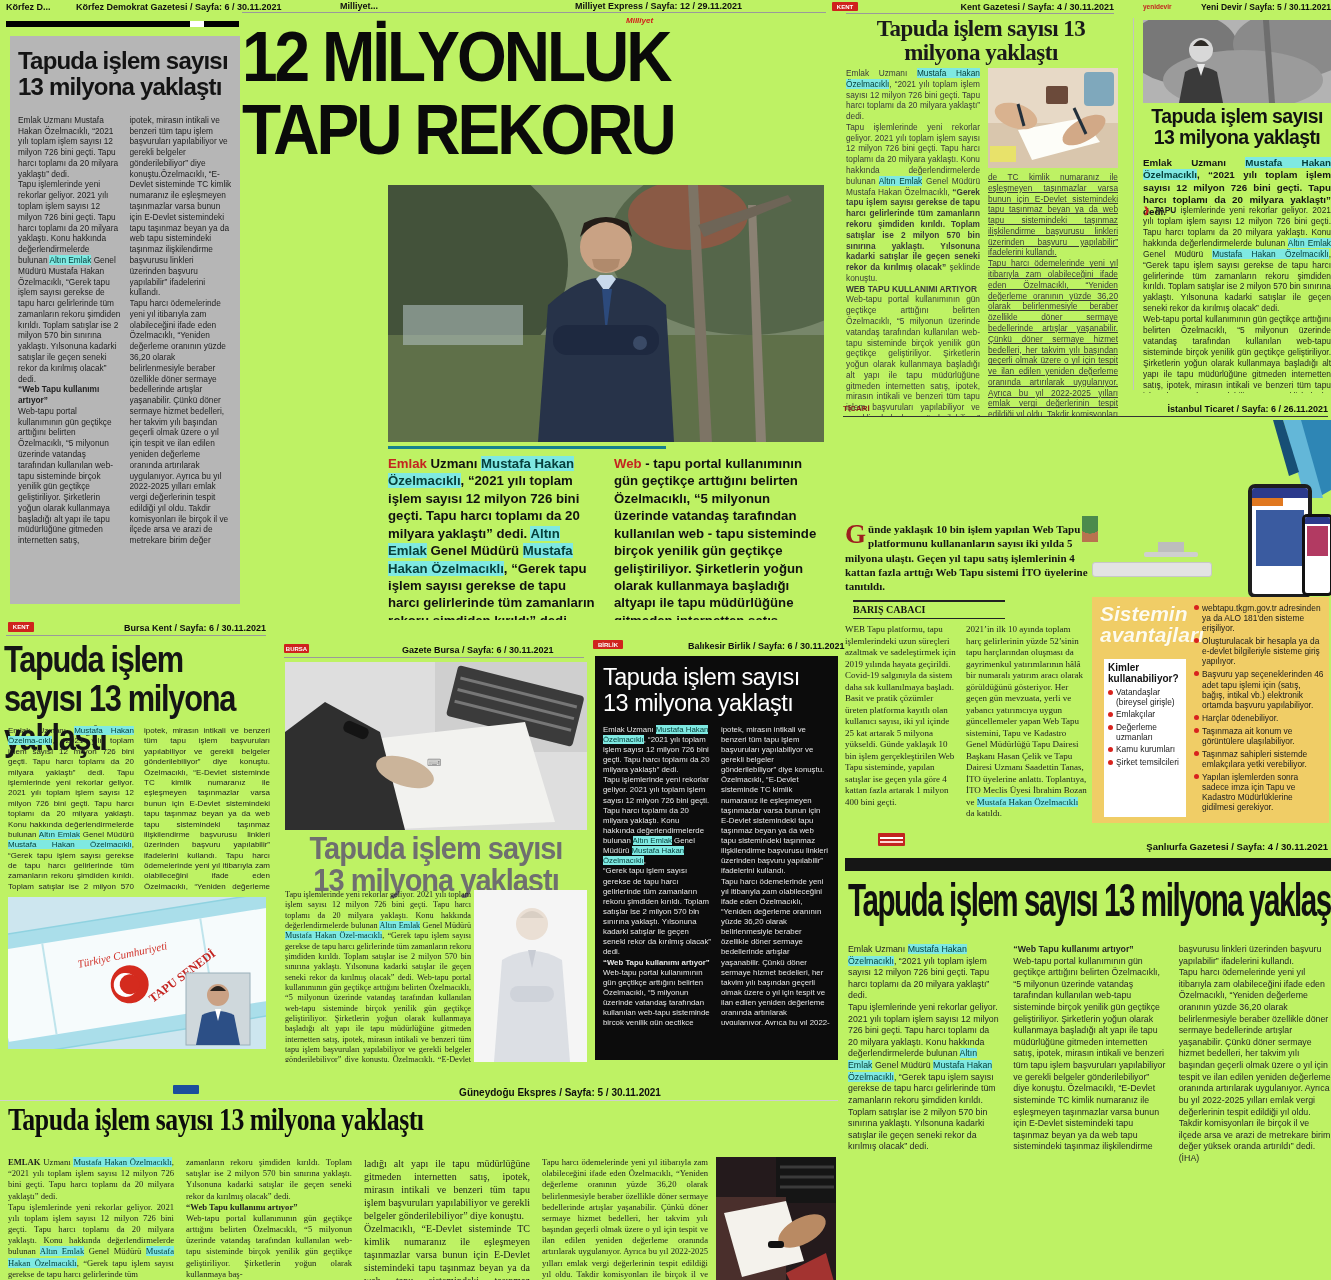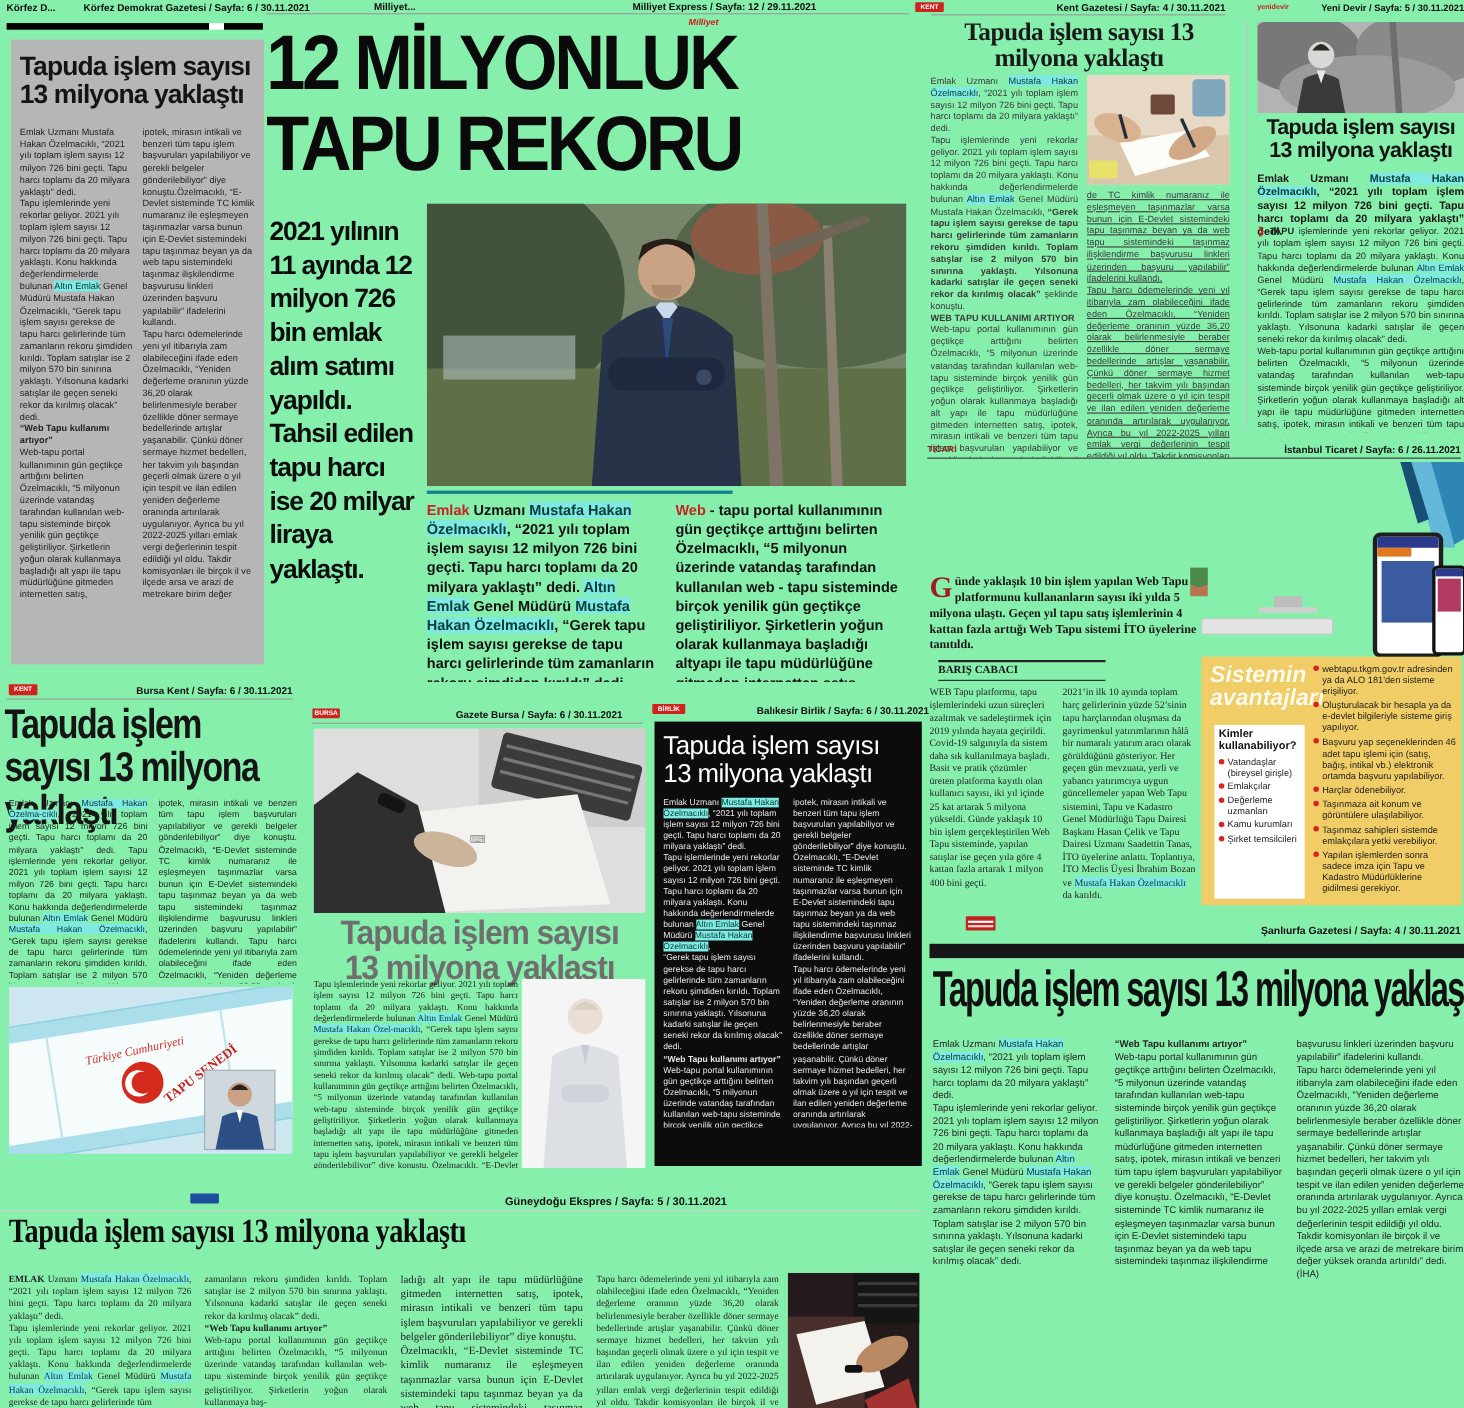--- a/index.html
+++ b/index.html
@@ -1,16 +1,16 @@
 <!DOCTYPE html>
 <html><head>
 <meta charset="utf-8">
 <style>
   html,body{margin:0;padding:0;background:#fff;}
-  .canvas{position:relative;width:1331px;height:1280px;background:#86efac;overflow:hidden;
+  .canvas{position:relative;width:1331px;height:1280px;background:#bef264;overflow:hidden;
           font-family:"Liberation Sans",sans-serif;color:#111;}
   .abs{position:absolute;}
   .hdrline{font:bold 9px "Liberation Sans",sans-serif;color:#0e0e0e;white-space:nowrap;}
   .hair{background:#9a9a9a;height:1px;}
   .badge{font:bold 6px "Liberation Sans",sans-serif;color:#fff;background:#cf231d;
          display:flex;align-items:center;justify-content:center;border-radius:1px;}
   .coltxt{font:8.3px/1.3 "Liberation Sans",sans-serif;color:#1e1e1e;text-align:justify;
           white-space:pre-line;overflow:hidden;}
   .serifcol{font-family:"Liberation Serif",serif;}
   .hl{background:#7fe9e2;color:#07403c;}
@@ -43,21 +43,20 @@
     </div>
   </div>
 
   <div class="abs" style="left:240px;top:0;width:588px;height:625px;">
     <div class="abs hdrline" style="left:100px;top:1px;">Milliyet...</div>
     <div class="abs hdrline" style="left:335px;top:1px;">Milliyet Express / Sayfa: 12 / 29.11.2021</div>
     <div class="abs hair" style="left:2px;top:12px;width:584px;"></div>
     <div class="abs" style="left:386px;top:16px;color:#d31a1a;font:bold italic 8px 'Liberation Sans',sans-serif;">Milliyet</div>
     <div class="abs" style="left:2px;top:20px;width:586px;font:900 64px/1.05 'Liberation Sans',sans-serif;letter-spacing:-3px;color:#0a0a0a;white-space:pre-line;transform:scaleY(1.1);transform-origin:top left;">12 MİLYONLUK
 TAPU REKORU</div>
-    <div class="abs" style="left:5px;top:196px;width:140px;font:800 24px/1.28 'Liberation Sans',sans-serif;letter-spacing:-1px;color:#0d0d0d;">2021 yılının 11 ayında 12 milyon 726 bin emlak alım satımı yapıldı. Tahsil edilen tapu harcı ise 20 milyar liraya yaklaştı.</div>
     <div class="abs photo" style="left:148px;top:185px;width:436px;height:257px;">
       <svg width="436" height="257" viewBox="0 0 436 257" preserveAspectRatio="none">
         <rect width="436" height="257" fill="#77866a"></rect>
         <ellipse cx="60" cy="80" rx="120" ry="110" fill="#43523a"></ellipse>
         <ellipse cx="360" cy="60" rx="140" ry="90" fill="#55664a"></ellipse>
         <ellipse cx="300" cy="30" rx="60" ry="35" fill="#8a5a45"></ellipse>
         <rect x="0" y="150" width="436" height="107" fill="#5f7049"></rect>
         <rect x="15" y="120" width="120" height="40" fill="#aebcba" opacity="0.6"></rect>
         <path d="M300 0 L312 257 L324 257 L310 0 Z" fill="#7d7465"></path>
         <path d="M360 20 L368 257 L378 257 L368 20 Z" fill="#8a8173"></path>
@@ -258,21 +257,21 @@
           <path d="M202 94 Q210 84 218 94 Z" fill="#2a241f"></path>
           <path d="M188 148 L194 118 Q210 110 226 118 L232 148 Z" fill="#2c4f86"></path>
           <path d="M207 112 L210 124 L213 112 Z" fill="#fff"></path>
         </g>
       </svg>
     </div>
   </div>
 
   <div class="abs" style="left:282px;top:630px;width:308px;height:435px;">
     <div class="abs badge" style="left:2px;top:14px;width:25px;height:9px;">BURSA</div>
-    <div class="abs hdrline" style="left:120px;top:15px;width:164px;text-align:right;">Gazete Bursa / Sayfa: 6 / 30.11.2021</div>
+    <div class="abs hdrline" style="left:120px;top:15px;width:164px;text-align:left;">Gazete Bursa / Sayfa: 6 / 30.11.2021</div>
     <div class="abs hair" style="left:2px;top:27px;width:300px;"></div>
     <div class="abs photo" style="left:3px;top:32px;width:302px;height:168px;">
       <svg width="302" height="168" viewBox="0 0 302 168" preserveAspectRatio="none">
         <rect width="302" height="168" fill="#dedede"></rect>
         <rect x="150" y="0" width="152" height="90" fill="#cfcfcf"></rect>
         <g transform="rotate(14 230 45)">
           <rect x="165" y="18" width="130" height="52" rx="4" fill="#3b3b3b"></rect>
           <line x1="170" y1="30" x2="290" y2="30" stroke="#777" stroke-width="3"></line>
           <line x1="170" y1="42" x2="290" y2="42" stroke="#777" stroke-width="3"></line>
           <line x1="170" y1="54" x2="290" y2="54" stroke="#777" stroke-width="3"></line>

